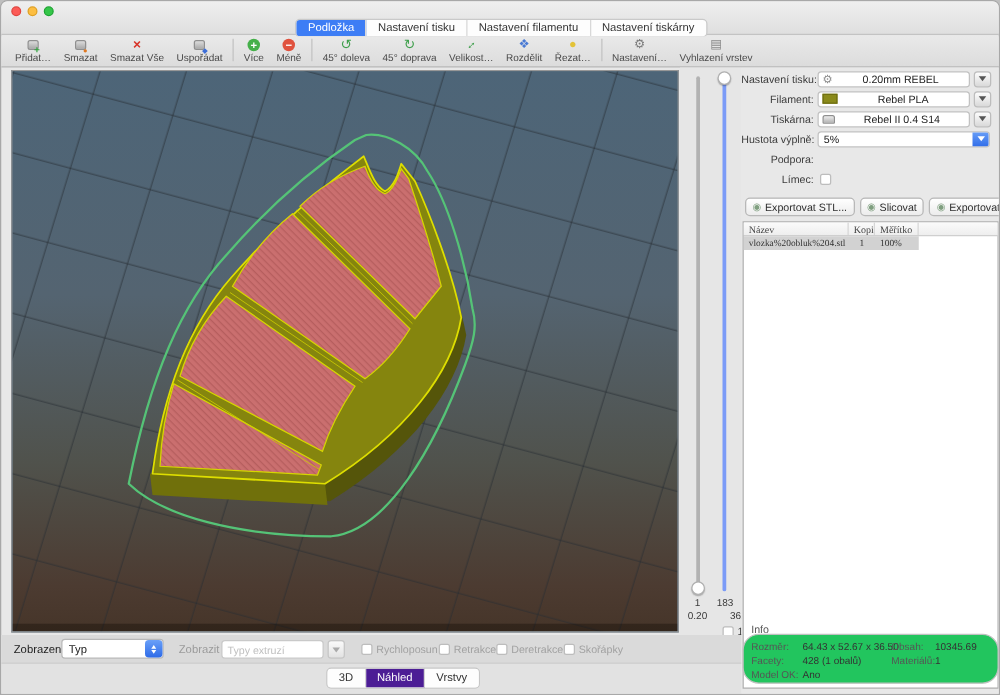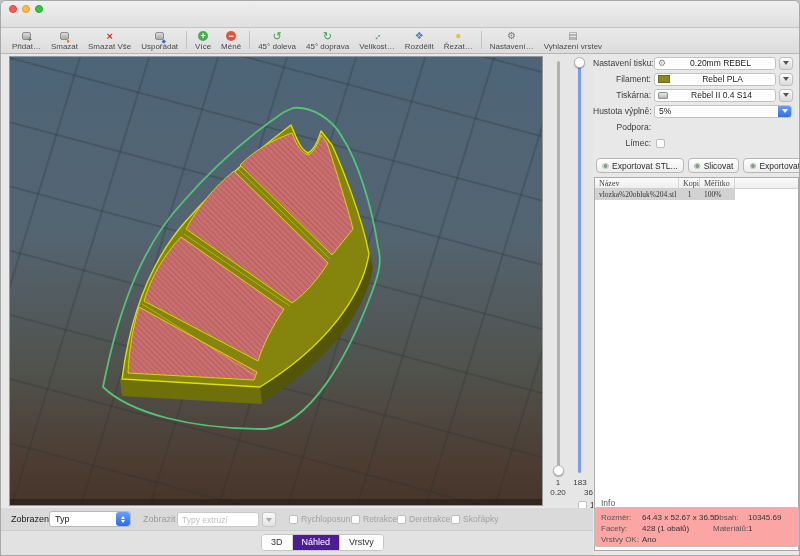--- a/index.html
+++ b/index.html
@@ -63,21 +63,21 @@
   .pbutton{flex:0 0 auto;height:15px;background:linear-gradient(#ffffff,#ececec);border:1px solid #b8b8b8;border-radius:4px;display:flex;align-items:center;gap:3px;padding:0 5px;font-size:8.5px;color:#2e2e2e;white-space:nowrap;}
   .pbutton .bic{color:#7f9f7f;font-size:8px;line-height:1;}
 
   .otable{position:absolute;left:1px;top:123px;width:205px;height:374px;background:#fff;border:1px solid #ababab;font-size:8px;color:#333;font-family:Liberation Serif, serif;}
   .thead{display:flex;height:11px;background:linear-gradient(#fbfbfb,#eeeeee);border-bottom:1px solid #cfcfcf;color:#444;}
   .thead .th{padding:1px 0 0 4px;border-right:1px solid #d6d6d6;white-space:nowrap;overflow:hidden;}
   .trow{display:flex;height:11px;background:#d2d2d2;width:140px;}
   .trow .td{padding:1px 0 0 4px;white-space:nowrap;overflow:hidden;font-size:7.5px;}
   .c-name{width:84px;}.c-copies{width:21px;}.c-scale{width:35px;}
   .info-title{position:absolute;left:8px;top:444px;font-size:8.5px;color:#555;}
-  .infobox{position:absolute;left:1px;top:453px;width:205px;height:40px;background:#fca5a5;border:1px solid #c0c0c0;border-radius:3px;font-size:8px;color:#333;}
+  .infobox{position:absolute;left:1px;top:453px;width:205px;height:40px;background:#22c55e;border:1px solid #c0c0c0;border-radius:13px;font-size:8px;color:#333;}
   .inf{position:absolute;white-space:nowrap;}
   .inf.lab{color:#555;}
 
   
   .bottombar{position:absolute;left:0;top:507px;width:592px;height:49px;background:#e2e2e2;}
   .ctrlrow{position:absolute;left:0;top:0;width:592px;height:23px;background:#dadada;border-bottom:1px solid #cdcdcd;}
   .ctrlrow .lab{position:absolute;top:6px;font-size:9px;color:#222;}
   .ctrlrow .lab.dis{color:#9b9b9b;}
   .mselect{position:absolute;left:48px;top:3px;width:82px;height:16px;background:#fff;border:1px solid #b8b8b8;border-radius:3px;display:flex;align-items:center;}
   .mselect .stext{flex:1;padding-left:5px;font-size:9px;color:#222;}
@@ -95,20 +95,28 @@
 </style>
 </head>
 <body>
 
 <div class="window">
 
   <div class="titlebar">
     <div class="tl red"></div>
     <div class="tl yellow"></div>
     <div class="tl green"></div>
+    <div class="tabrow">
+      <div class="tabs">
+        <div class="tab active">Podložka</div>
+        <div class="tab">Nastavení tisku</div>
+        <div class="tab">Nastavení filamentu</div>
+        <div class="tab">Nastavení tiskárny</div>
+      </div>
+    </div>
   </div>
 
   <div class="toolbar">
     <div class="tbi">
       <span class="tb-ic">
           <span class="ic-cube"></span>
           <span class="bdg" style="color:#2fa33c;right:-1px;bottom:-2px;">+</span>
         </span>
       <span class="lbl">Přidat…</span>
     </div>
@@ -371,21 +379,21 @@
     <div class="info-title">Info</div>
     <div class="infobox">
       <span class="inf lab" style="left:6px;top:5px;">Rozměr:</span>
       <span class="inf" style="left:47px;top:5px;">64.43 x 52.67 x 36.50</span>
       <span class="inf lab" style="left:118px;top:5px;">Obsah:</span>
       <span class="inf" style="left:153px;top:5px;">10345.69</span>
       <span class="inf lab" style="left:6px;top:16px;">Facety:</span>
       <span class="inf" style="left:47px;top:16px;">428 (1 obalů)</span>
       <span class="inf lab" style="left:118px;top:16px;">Materiálů:</span>
       <span class="inf" style="left:153px;top:16px;">1</span>
-      <span class="inf lab" style="left:6px;top:27px;">Vrstvy OK:</span>
+      <span class="inf lab" style="left:6px;top:27px;">Model OK:</span>
       <span class="inf" style="left:47px;top:27px;">Ano</span>
     </div>
   </div>
 
   <div class="bottombar">
     <div class="ctrlrow">
       <span class="lab" style="left:10px;">Zobrazení</span>
       <div class="mselect">
         <span class="stext">Typ</span>
         <span class="stepper">

